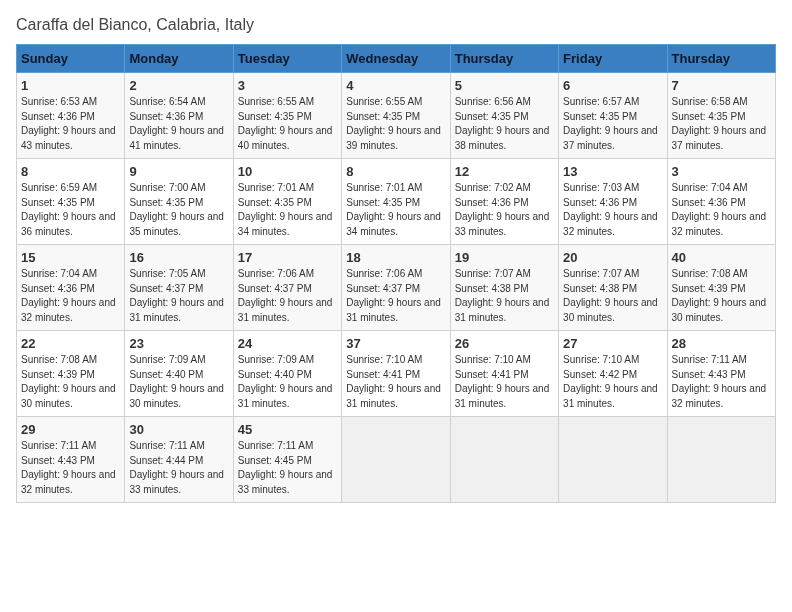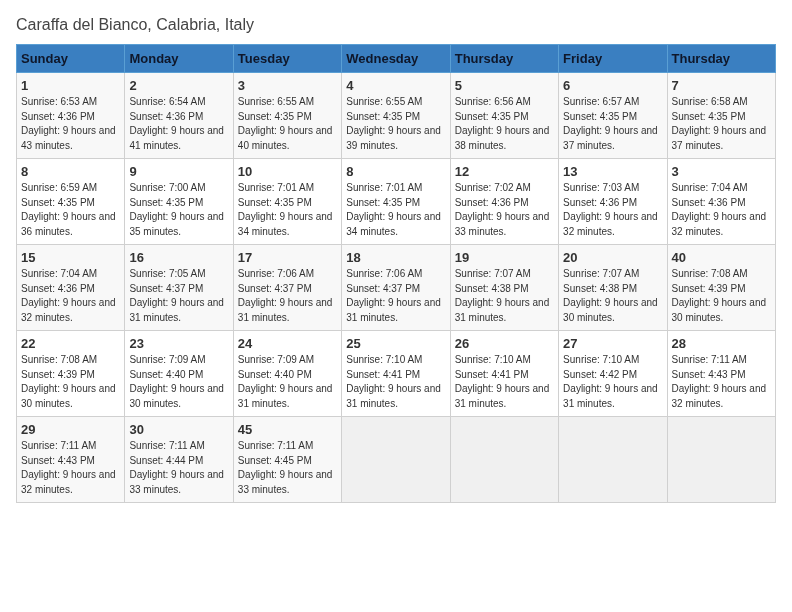--- a/index.html
+++ b/index.html
@@ -199,21 +199,21 @@
         </td>
         <td>
           <span class="day-number">23</span>
           <div class="cell-content">Sunrise: 7:09 AM<br>Sunset: 4:40 PM<br>Daylight: 9 hours and 30 minutes.</div>
         </td>
         <td>
           <span class="day-number">24</span>
           <div class="cell-content">Sunrise: 7:09 AM<br>Sunset: 4:40 PM<br>Daylight: 9 hours and 31 minutes.</div>
         </td>
         <td>
-          <span class="day-number">25</span>
+          <span class="day-number">37</span>
           <div class="cell-content">Sunrise: 7:10 AM<br>Sunset: 4:41 PM<br>Daylight: 9 hours and 31 minutes.</div>
         </td>
         <td>
           <span class="day-number">26</span>
           <div class="cell-content">Sunrise: 7:10 AM<br>Sunset: 4:41 PM<br>Daylight: 9 hours and 31 minutes.</div>
         </td>
         <td>
           <span class="day-number">27</span>
           <div class="cell-content">Sunrise: 7:10 AM<br>Sunset: 4:42 PM<br>Daylight: 9 hours and 31 minutes.</div>
         </td>

